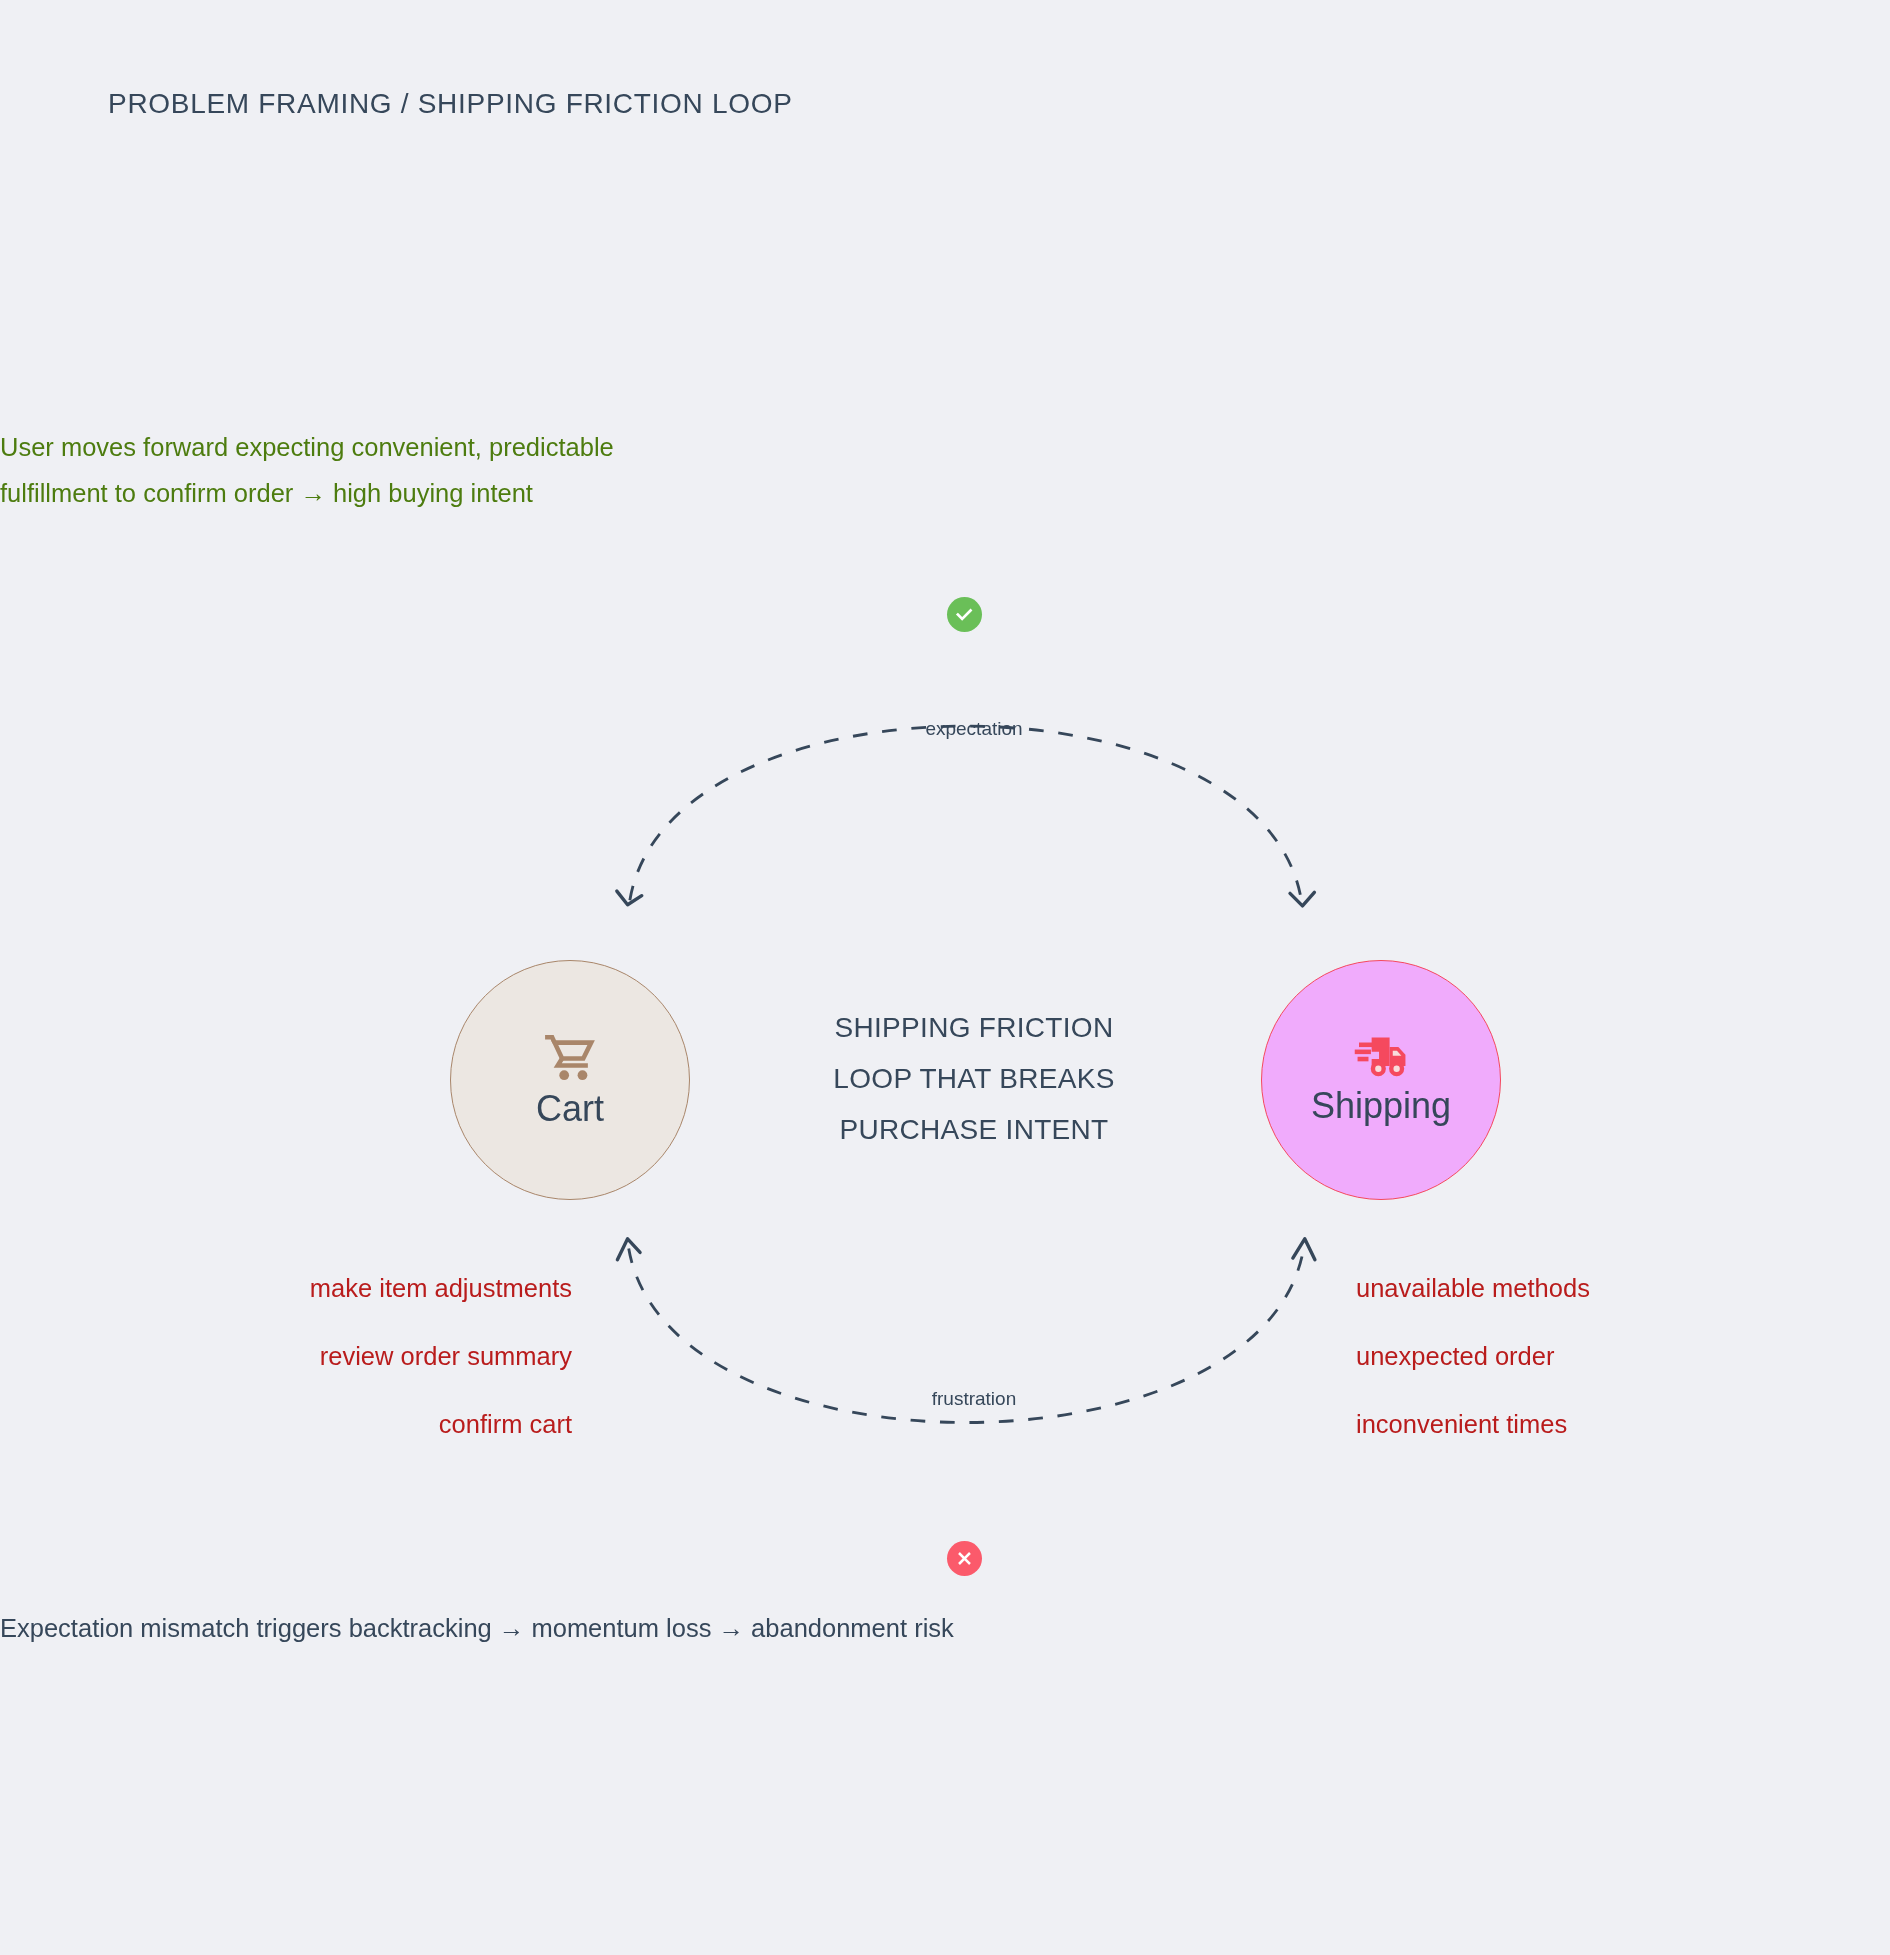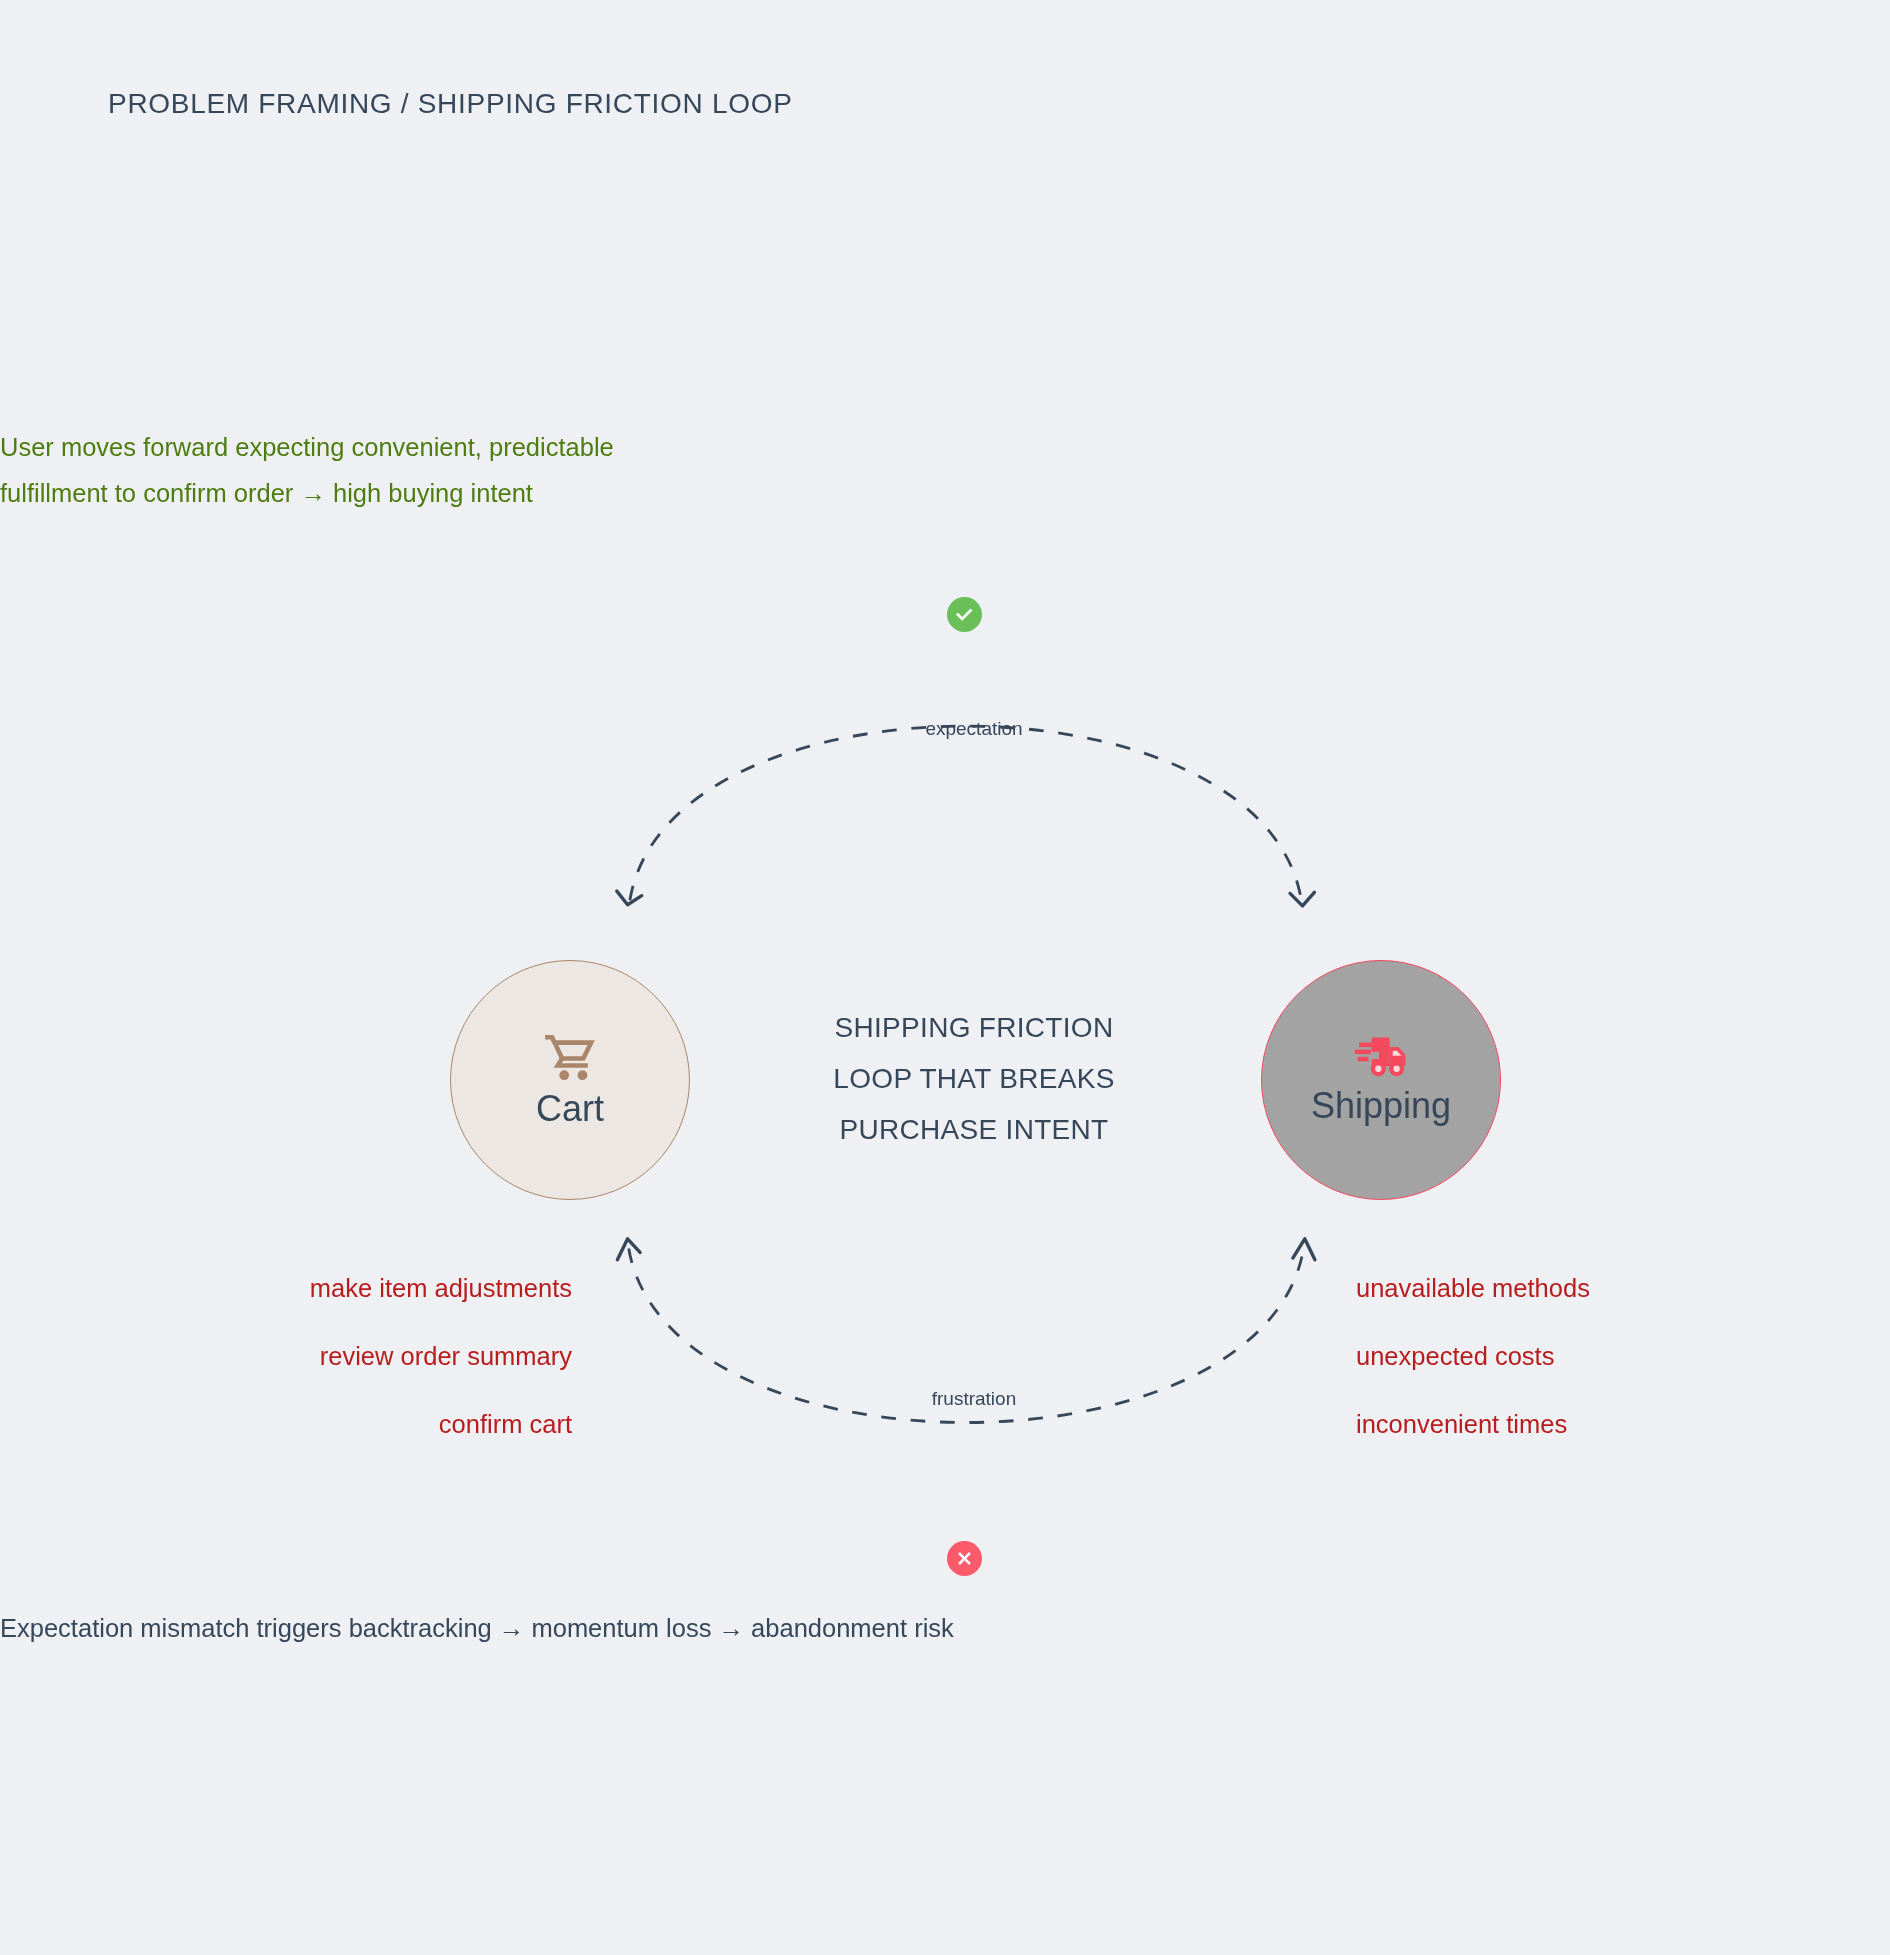--- a/index.html
+++ b/index.html
@@ -118,21 +118,21 @@
   }
   .node-cart {
     left: 450px;
     top: 960px;
     background: #ece7e2;
     border: 1.7px solid #a9866a;
   }
   .node-shipping {
     left: 1261px;
     top: 960px;
-    background: #a3a3a3;
+    background: #f0abfc;
     border: 1.7px solid #f5495e;
   }
   .node-icon {
     display: block;
     margin-bottom: 6.8px;
   }
   .node-label {
     font-size: 36px;
     color: #36475a;
     line-height: 1;
@@ -253,18 +253,18 @@
 </div>
 
 <div class="side-list list-left">
   <span class="item">make item adjustments</span>
   <span class="item">review order summary</span>
   <span class="item">confirm cart</span>
 </div>
 
 <div class="side-list list-right">
   <span class="item">unavailable methods</span>
-  <span class="item">unexpected costs</span>
+  <span class="item">unexpected order</span>
   <span class="item">inconvenient times</span>
 </div>
 
 <div class="bottom-caption">Expectation mismatch triggers backtracking  →  momentum loss  →  abandonment risk</div>
 
 
 </body></html>

